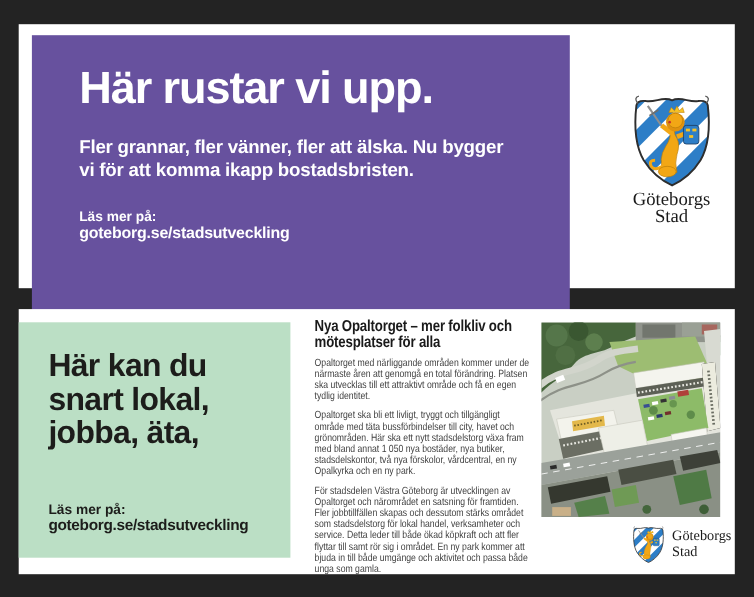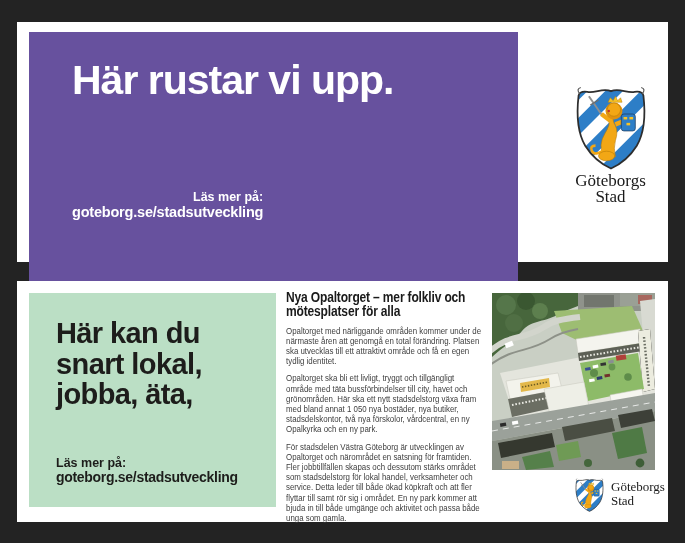--- a/index.html
+++ b/index.html
@@ -12,21 +12,21 @@
   }
   .card{
     position:absolute;left:17px;width:651px;background:#ffffff;
   }
   .card-top{top:22px;height:240px;}
   .card-bottom{top:281px;height:241px;}
 
   
   .purple-panel{
     position:absolute;left:12px;top:10px;width:489px;height:260px;
-    background:#67519e;color:#ffffff;text-align:right;
+    background:#67519e;color:#ffffff;
   }
   .top-title{
     position:absolute;left:43px;top:28px;
     font-size:41px;line-height:40px;font-weight:bold;
     letter-spacing:-1px;white-space:nowrap;margin:0;
   }
   .top-subtitle{
     position:absolute;left:43px;top:92px;
     font-size:17px;line-height:20.5px;font-weight:bold;
     letter-spacing:-0.2px;
@@ -41,21 +41,21 @@
   }
   .logo-v .crest{width:76px;height:84px;display:block;margin:0 auto;}
   .logo-v .logo-text{
     margin-top:3px;
     font-family:"Liberation Serif",serif;color:#1a1a1a;
     font-size:17px;line-height:15.5px;
   }
 
   
   .green-panel{
-    position:absolute;left:12px;top:12px;width:247px;height:214px;
+    position:absolute;left:0;top:12px;width:247px;height:214px;
     background:#bbdfc5;color:#1d1d1b;
   }
   .green-headline{
     position:absolute;left:27px;top:25px;
     font-size:29px;line-height:30.5px;font-weight:bold;
     letter-spacing:-0.6px;
   }
   .green-headline div{white-space:nowrap;}
   .green-readmore{position:absolute;left:27px;top:163px;}
   .green-readmore .label{font-size:12.5px;line-height:14px;font-weight:bold;}
@@ -133,20 +133,24 @@
       <rect x="71" y="50" width="5" height="3.4" fill="#f7c325"></rect>
     </symbol>
   </defs>
 </svg>
 
 <div>
 
   <section class="card card-top">
     <div class="purple-panel">
       <h1 class="top-title">Här rustar vi upp.</h1>
+      <div class="top-subtitle">
+        <div>Fler grannar, fler vänner, fler att älska. Nu bygger</div>
+        <div>vi för att komma ikapp bostadsbristen.</div>
+      </div>
       <div class="readmore">
         <div class="label">Läs mer på:</div>
         <div class="url">goteborg.se/stadsutveckling</div>
       </div>
     </div>
     <div class="logo-v">
       <svg class="crest">
           <use href="#gbg-crest"></use>
         </svg>
       <div class="logo-text">

